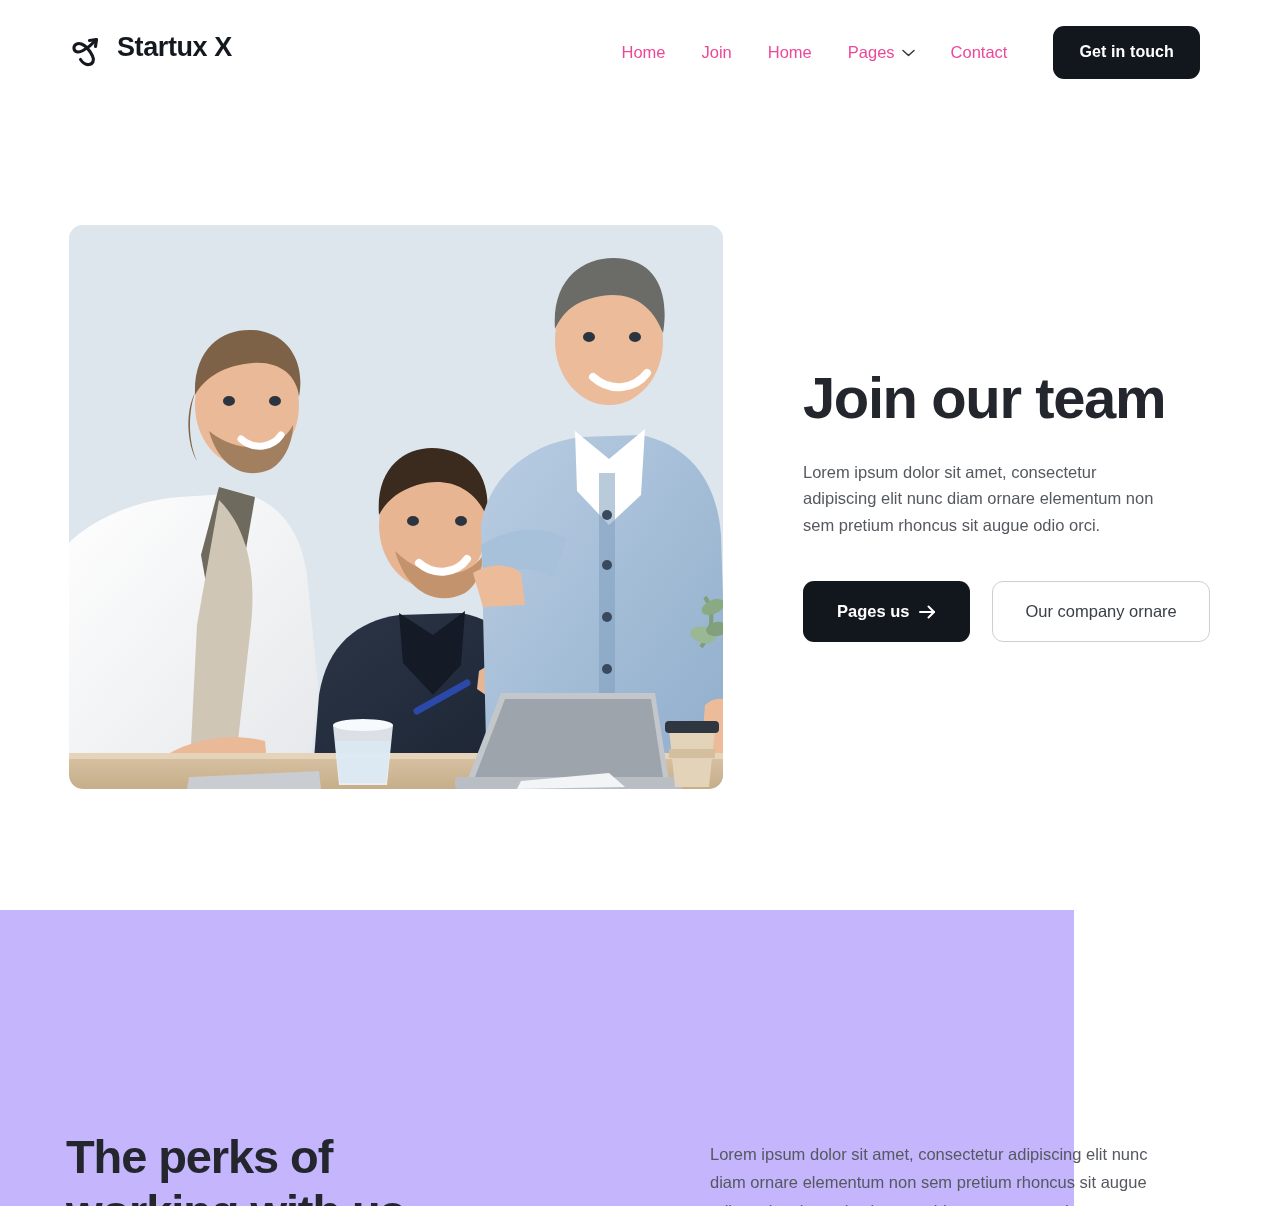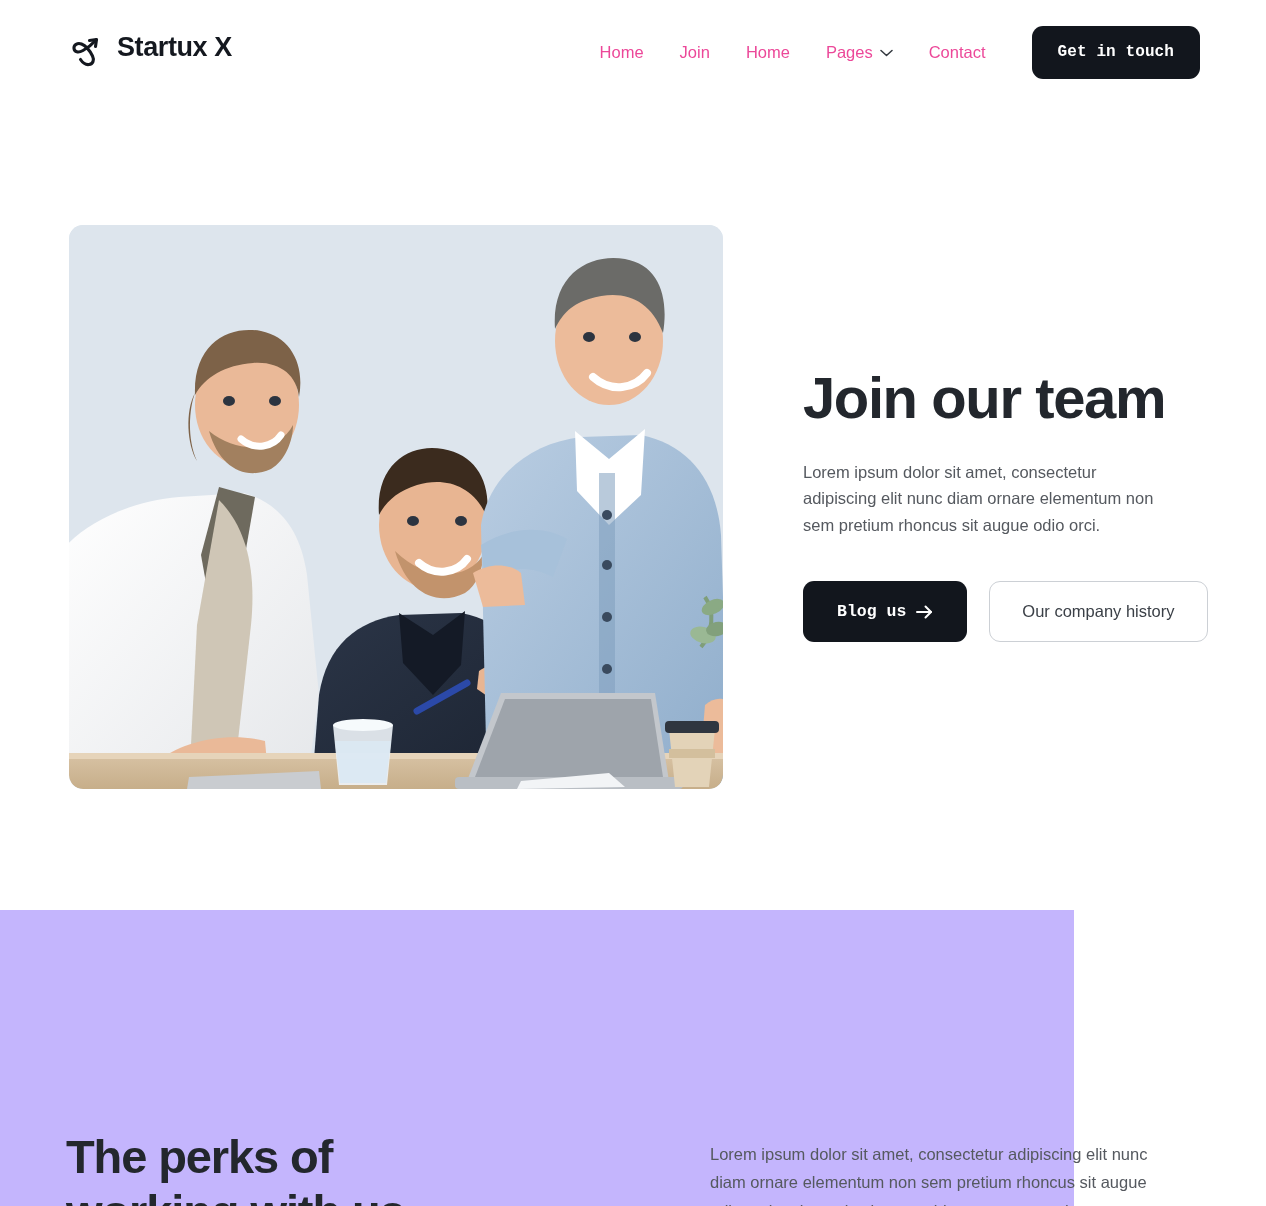--- a/index.html
+++ b/index.html
@@ -84,21 +84,20 @@
     border-radius: 11px;
     font-weight: 700;
     text-decoration: none;
     cursor: pointer;
     border: none;
     white-space: nowrap;
   }
   .btn-dark {
     background: #12161d;
     color: #ffffff;
-    font-family: Liberation Mono, monospace;
   }
   .btn-get-in-touch {
     margin-left: 28px;
     height: 53px;
     padding: 0 26px;
     font-size: 16px;
     letter-spacing: 0.1px;
   }
 
   
@@ -356,28 +355,28 @@
 
     <div class="hero-copy">
       <h1 class="hero-title">
         <span>Join our team</span><br>
       </h1>
 
       <p class="hero-sub">Lorem ipsum dolor sit amet, consectetur adipiscing elit nunc diam ornare elementum non sem pretium rhoncus sit augue odio orci.</p>
 
       <div class="hero-actions">
         <a class="btn-pill btn-dark btn-join" href="#">
-          <span>Blog us</span>
+          <span>Pages us</span>
           <svg class="arrow-right" viewBox="0 0 17 14" fill="none">
             <path d="M1 7 H15" stroke="#ffffff" stroke-width="2" stroke-linecap="round"></path>
             <path d="M9.5 1.5 L15 7 L9.5 12.5" stroke="#ffffff" stroke-width="2" stroke-linecap="round" stroke-linejoin="round"></path>
           </svg>
         </a>
 
-        <a class="btn-pill btn-outline" href="#">Our company history</a>
+        <a class="btn-pill btn-outline" href="#">Our company ornare</a>
       </div>
     </div>
   </section>
 
   <section class="perks">
     <div class="perks-inner">
       <h2 class="perks-title">
         <span>The perks of</span><br>
         <span>working with us</span>
       </h2>

